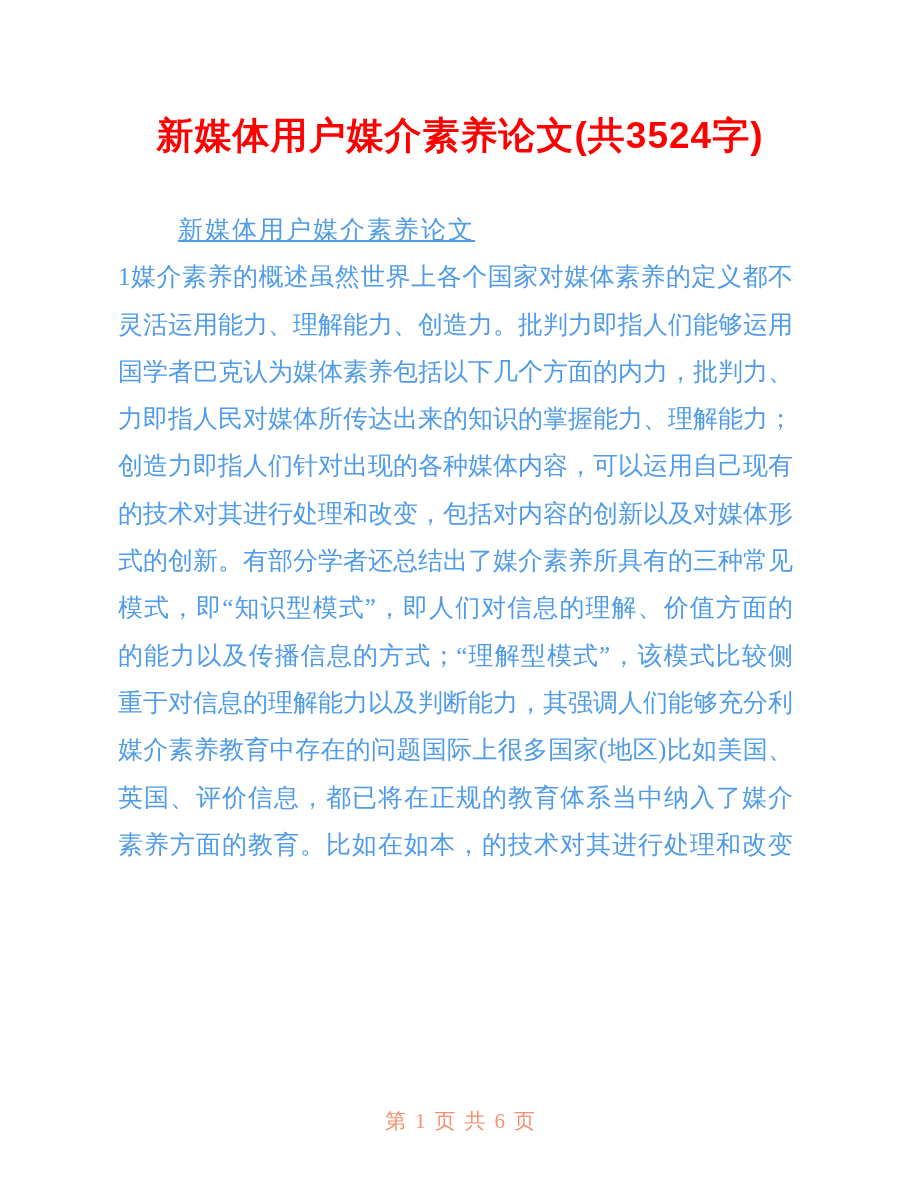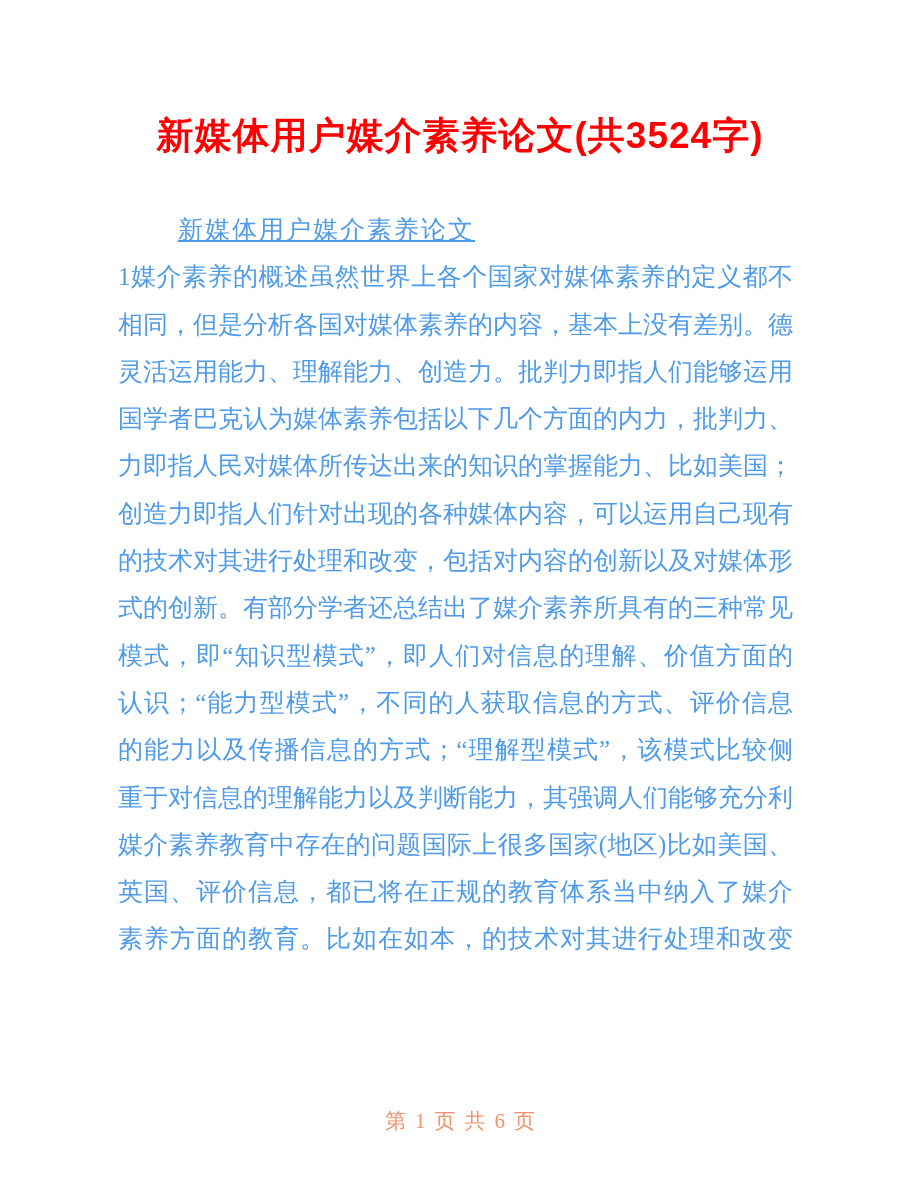--- a/index.html
+++ b/index.html
@@ -71,29 +71,27 @@
 </head>
 <body>
 
 <div class="page">
 
   <div class="doc-title">新媒体用户媒介素养论文(共3524字)</div>
 
   <div class="content">
     <div class="intro-line">新媒体用户媒介素养论文</div>
     <div class="body-line">1媒介素养的概述虽然世界上各个国家对媒体素养的定义都不</div>
-    <div class="body-line">相同，但是分析各国对媒体素养的内容，基本上没有差别。德</div>
     <div class="body-line">灵活运用能力、理解能力、创造力。批判力即指人们能够运用</div>
     <div class="body-line">国学者巴克认为媒体素养包括以下几个方面的内力，批判力、</div>
-    <div class="body-line">力即指人民对媒体所传达出来的知识的掌握能力、比如美国；</div>
+    <div class="body-line">力即指人民对媒体所传达出来的知识的掌握能力、理解能力；</div>
     <div class="body-line">创造力即指人们针对出现的各种媒体内容，可以运用自己现有</div>
     <div class="body-line">的技术对其进行处理和改变，包括对内容的创新以及对媒体形</div>
     <div class="body-line">式的创新。有部分学者还总结出了媒介素养所具有的三种常见</div>
     <div class="body-line">模式，即“知识型模式”，即人们对信息的理解、价值方面的</div>
-    <div class="body-line">认识；“能力型模式”，不同的人获取信息的方式、评价信息</div>
     <div class="body-line">的能力以及传播信息的方式；“理解型模式”，该模式比较侧</div>
     <div class="body-line">重于对信息的理解能力以及判断能力，其强调人们能够充分利</div>
     <div class="body-line">媒介素养教育中存在的问题国际上很多国家(地区)比如美国、</div>
     <div class="body-line">英国、评价信息，都已将在正规的教育体系当中纳入了媒介</div>
     <div class="body-line">素养方面的教育。比如在如本，的技术对其进行处理和改变</div>
   </div>
 
   <div class="footer">
     <span>第</span>
     <span>1</span>

